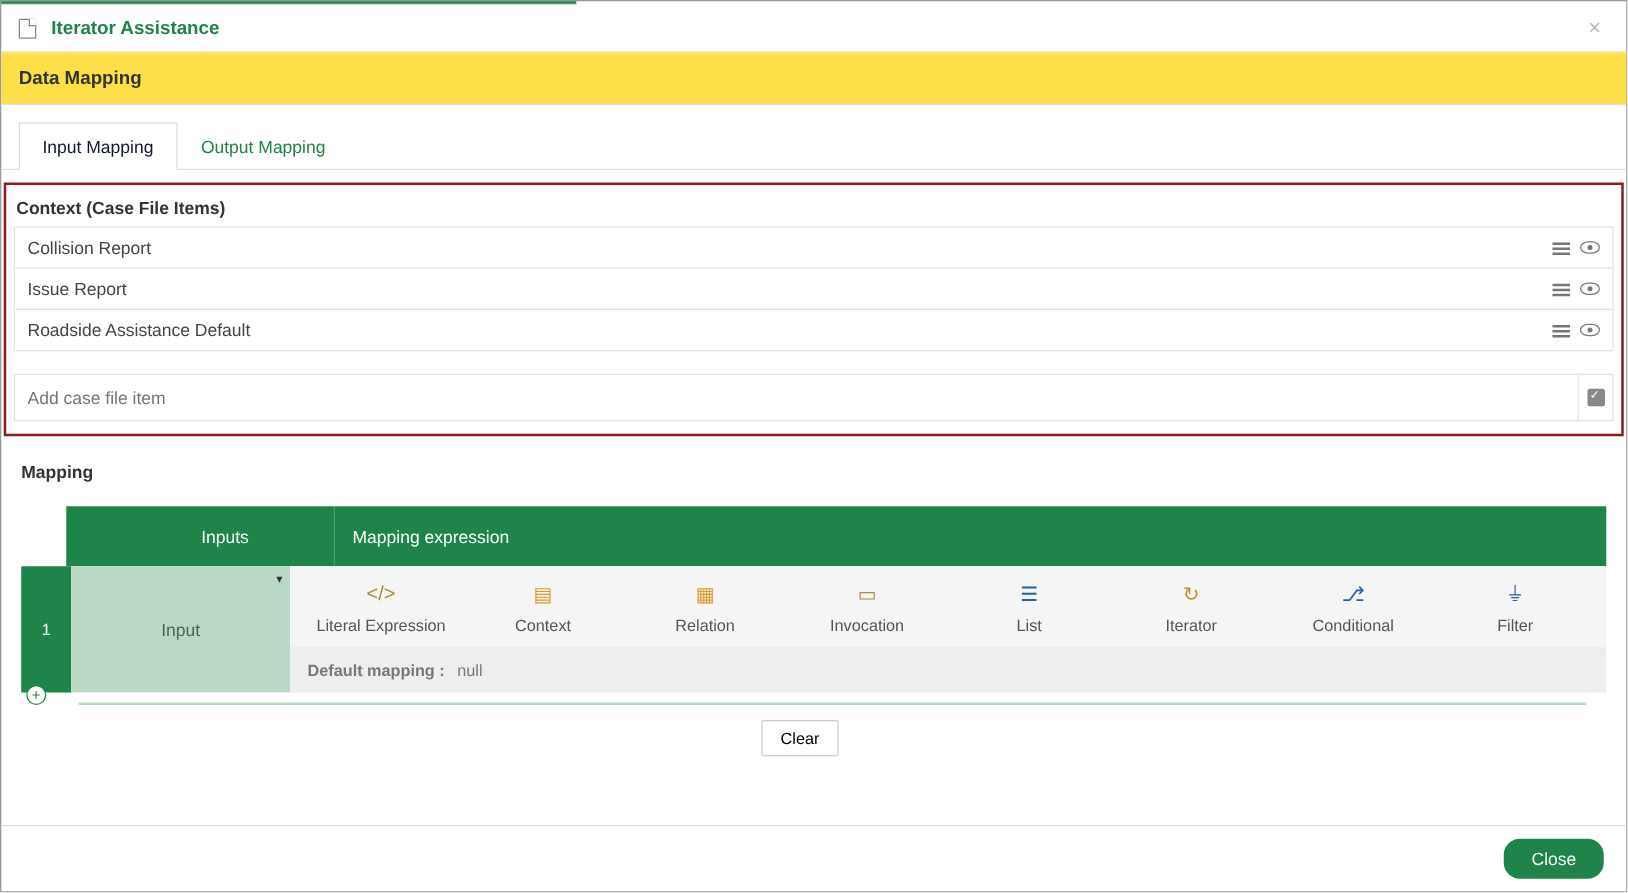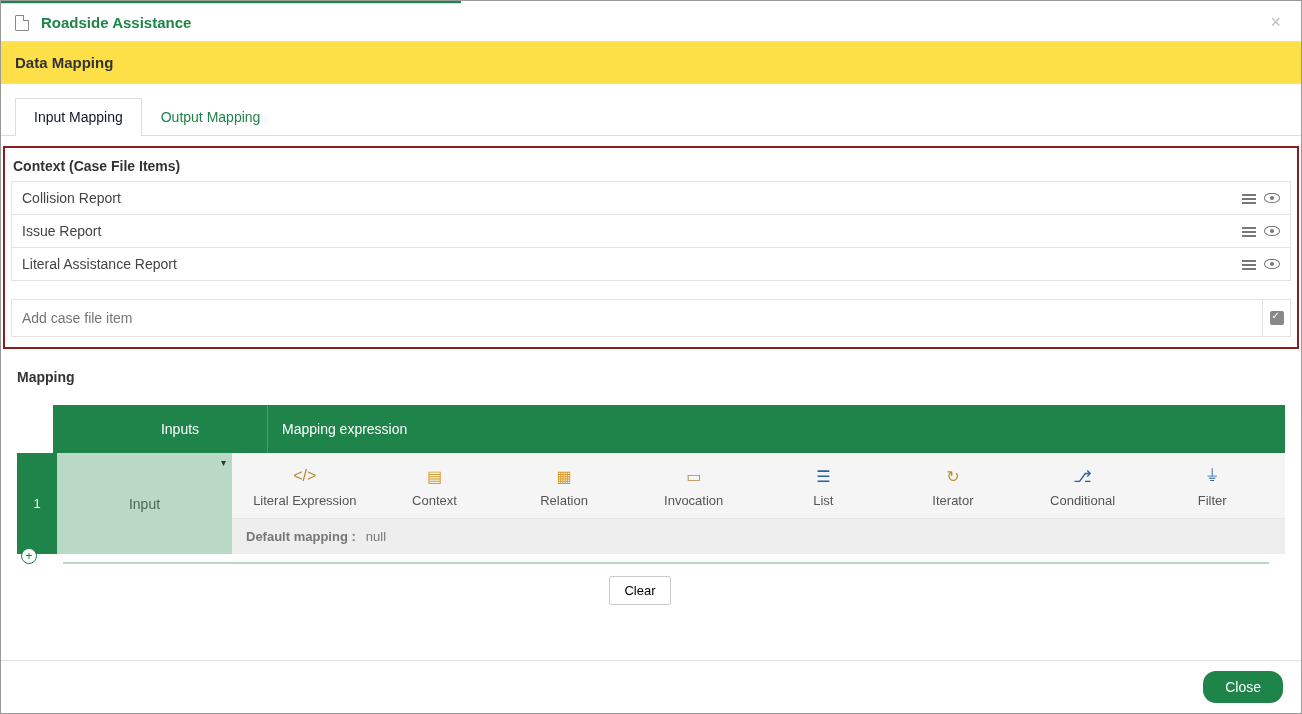--- a/index.html
+++ b/index.html
@@ -59,21 +59,21 @@
   .ic-list{color:#2962a3;} .ic-iter{color:#c0922e;} .ic-cond{color:#2962a3;} .ic-filter{color:#2962a3;}
 </style>
 </head>
 <body>
 
 <div class="frame">
   <div class="top-accent"></div>
 
   <div class="title-bar">
     <span class="icon-doc"></span>
-    <span class="title">Roadside Assistance</span>
+    <span class="title">Iterator Assistance</span>
     <span class="close-x">×</span>
   </div>
 
   <div class="section-header">Data Mapping</div>
 
   <div class="tabs">
     <div class="tab active">Input Mapping</div>
     <div class="tab inactive">Output Mapping</div>
   </div>
 
@@ -96,21 +96,21 @@
       <span class="cfi-actions">
         <span class="icon-lines">
             <span></span>
             <span></span>
             <span></span>
           </span>
         <span class="icon-eye"></span>
       </span>
     </div>
     <div class="cfi-row">
-      <span class="row-label">Literal Assistance Report</span>
+      <span class="row-label">Roadside Assistance Default</span>
       <span class="cfi-actions">
         <span class="icon-lines">
             <span></span>
             <span></span>
             <span></span>
           </span>
         <span class="icon-eye"></span>
       </span>
     </div>
 

